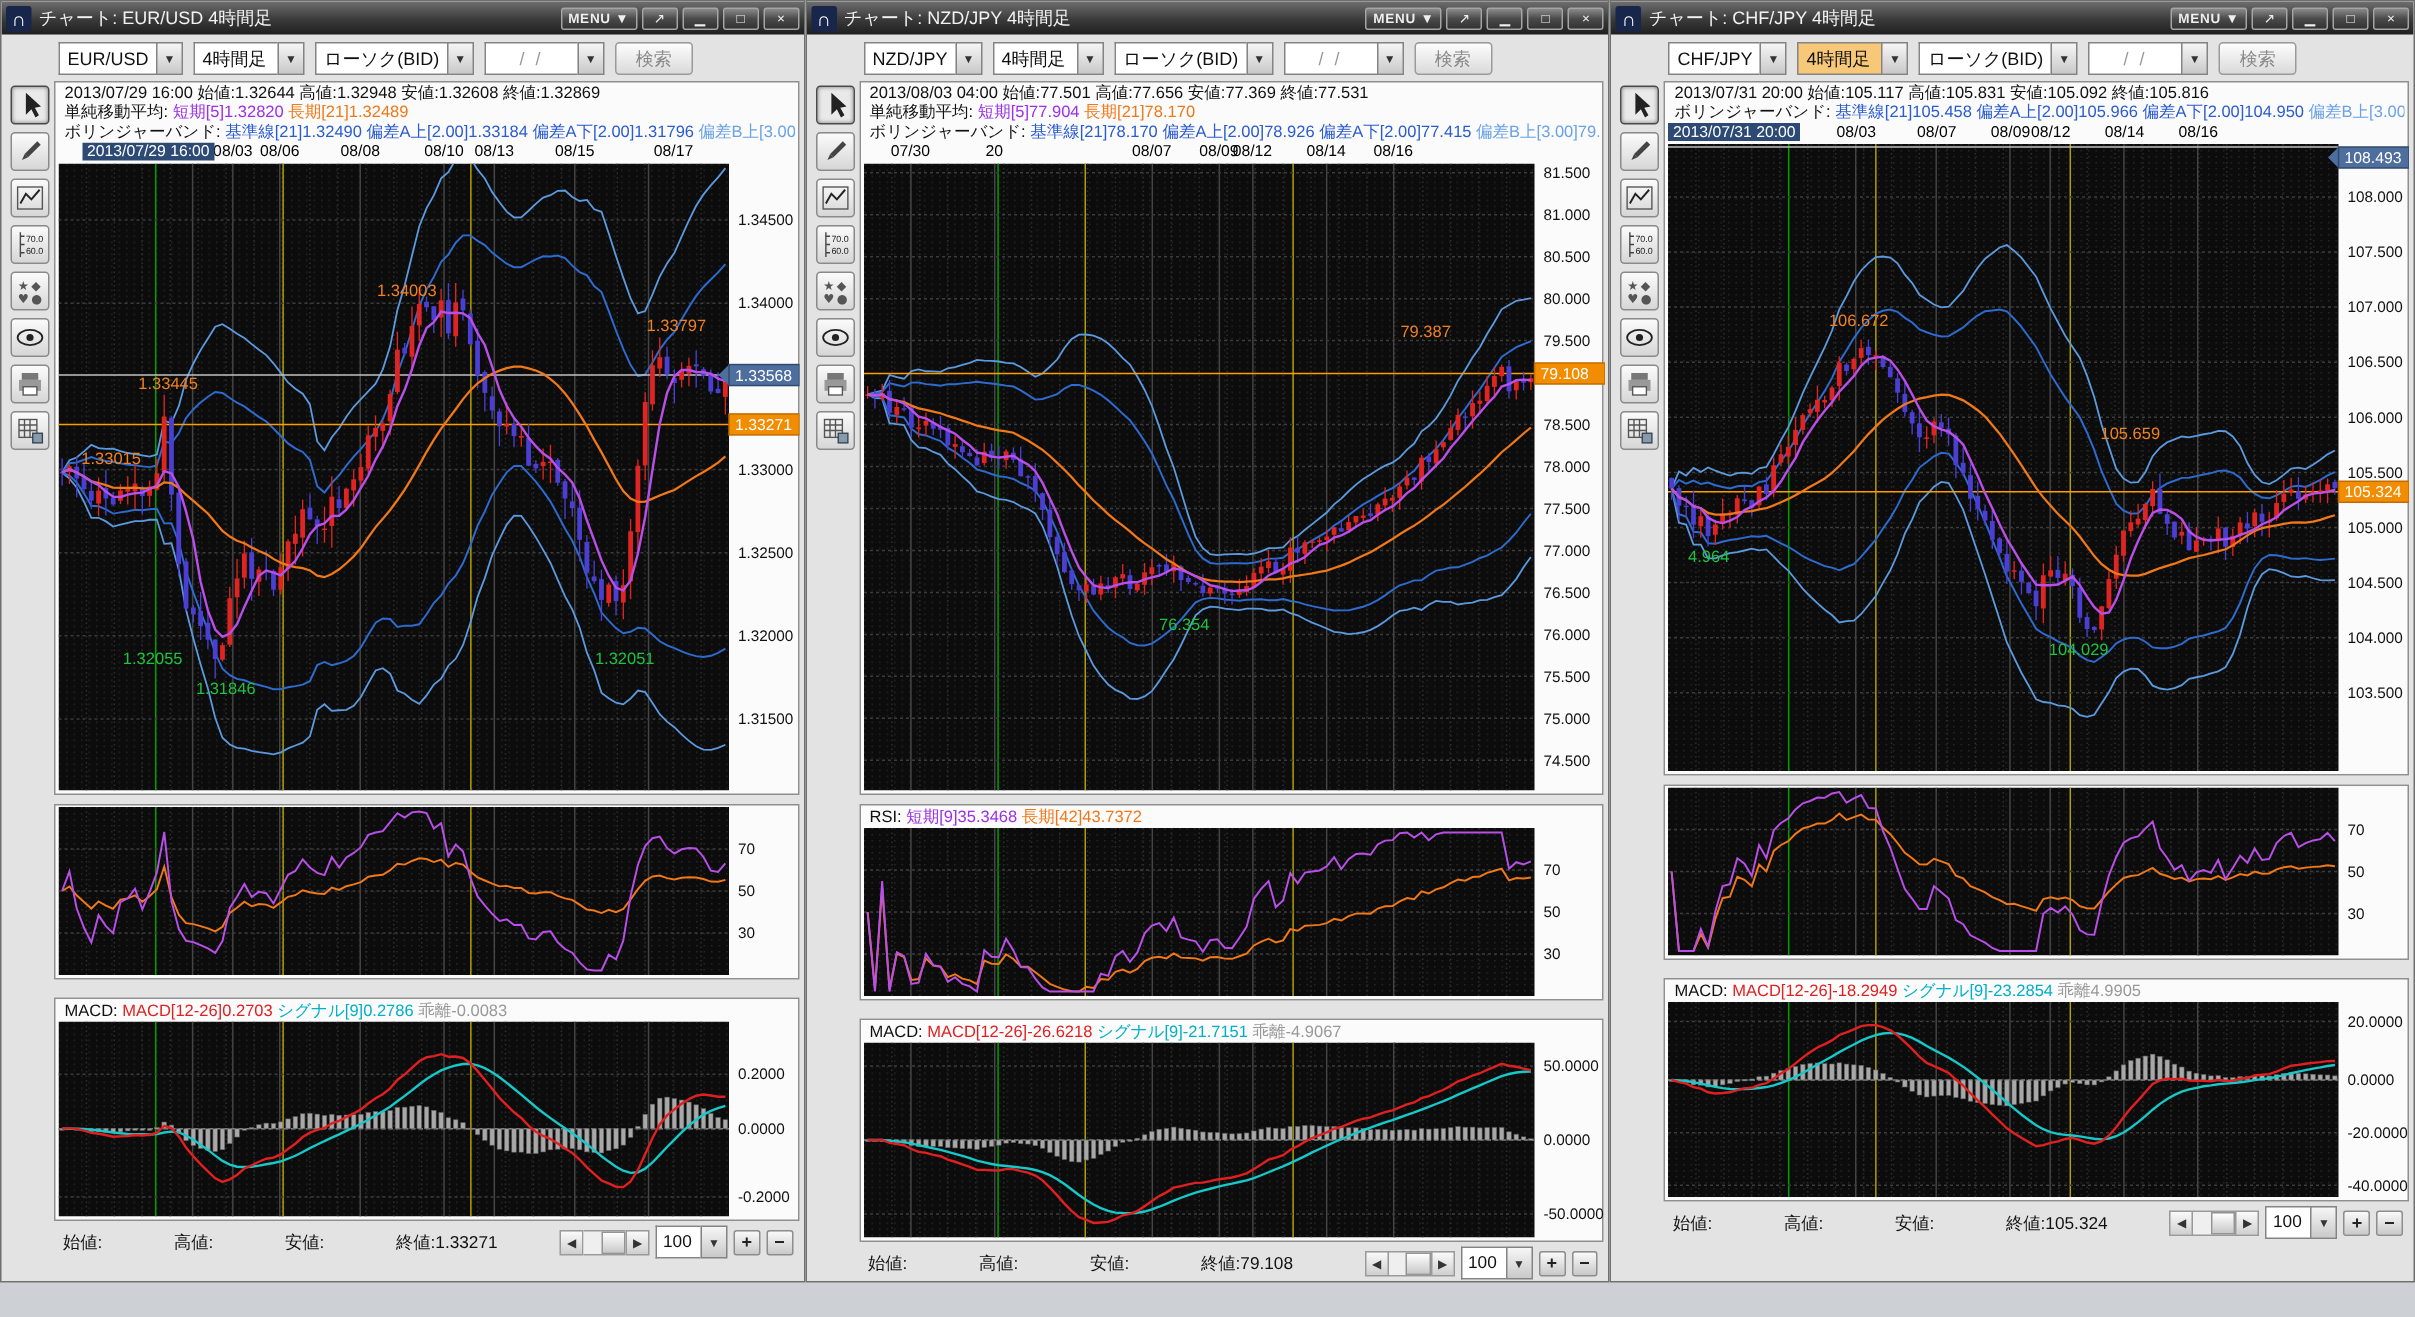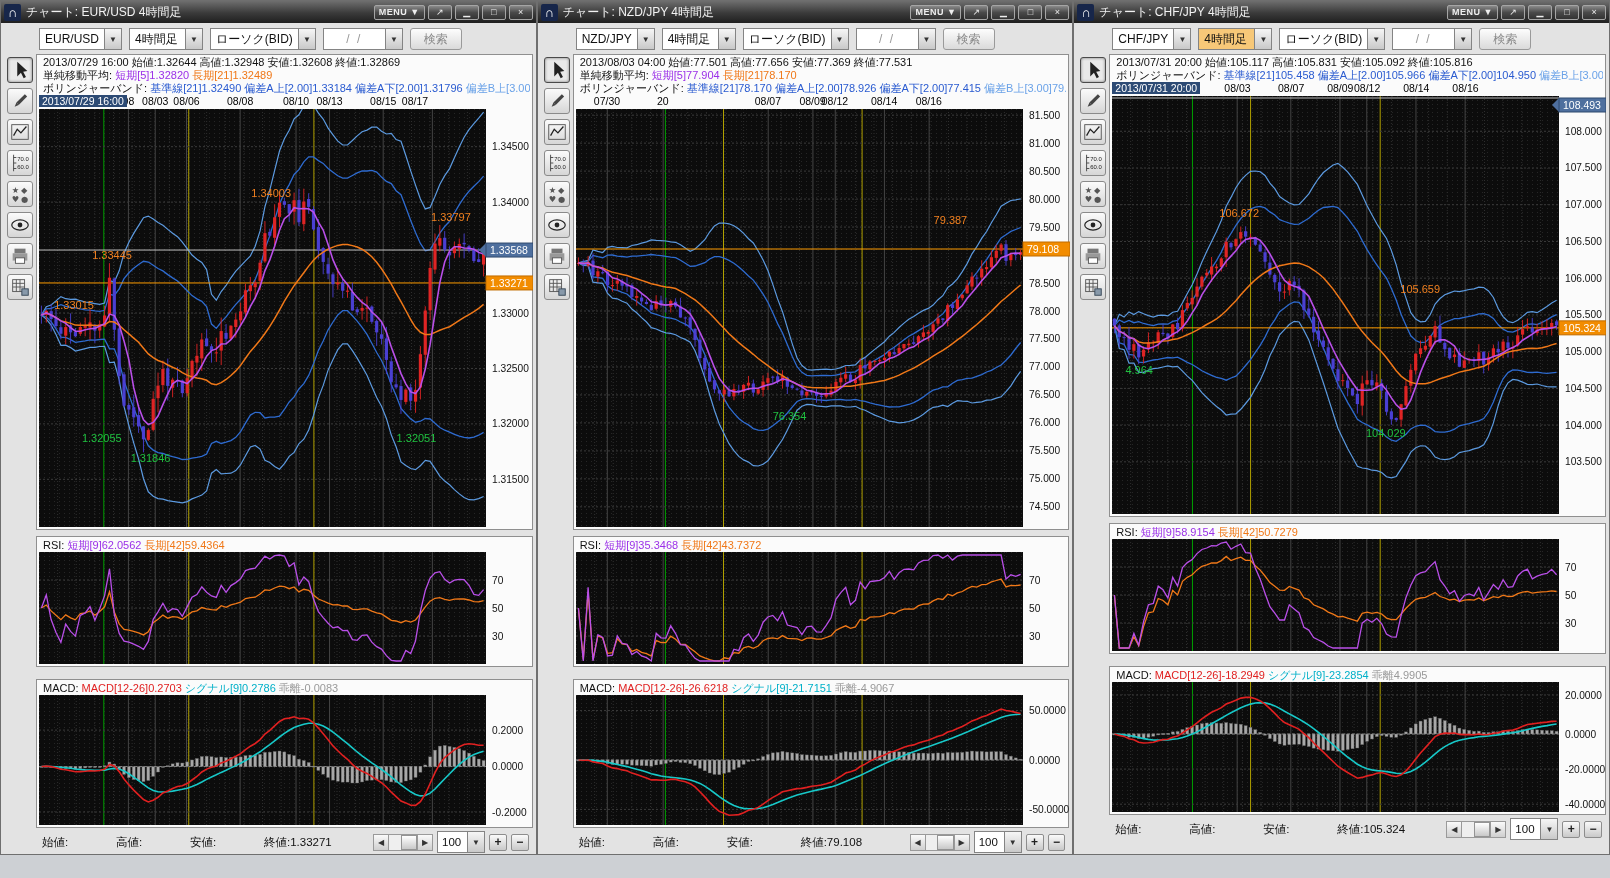--- a/index.html
+++ b/index.html
@@ -158,22 +158,22 @@
           <div class="info-line"><span style="color: rgb(17, 17, 17);">単純移動平均: </span><span style="color: rgb(155, 48, 232);">短期[5]1.32820 </span><span style="color: rgb(240, 120, 24);">長期[21]1.32489</span></div>
           <div class="info-line"><span style="color: rgb(17, 17, 17);">ボリンジャーバンド: </span><span style="color: rgb(42, 91, 208);">基準線[21]1.32490 </span><span style="color: rgb(42, 91, 208);">偏差A上[2.00]1.33184 </span><span style="color: rgb(42, 91, 208); text-align: right;">偏差A下[2.00]1.31796 </span><span style="color: rgb(106, 162, 232);">偏差B上[3.00]1.33531 </span></div>
           <div class="date-row">
               <span class="tick" style="left: 89.4px;">08</span>
               <span class="tick" style="left: 116.22px;">08/03</span>
               <span class="tick" style="left: 147.51px;">08/06</span>
               <span class="tick" style="left: 201.15px;">08/08</span>
               <span class="tick" style="left: 257.025px;">08/10</span>
               <span class="tick" style="left: 290.55px;">08/13</span>
               <span class="tick" style="left: 344.19px;">08/15</span>
-              <span class="tick" style="left: 376px;">08/17</span>
-              <span class="seldate" style="left: 0px;">2013/07/29 16:00</span>
+              <span class="tick" style="left: 410px;">08/17</span>
+              <span class="seldate" style="left: 16px;">2013/07/29 16:00</span>
             </div>
           <div>
               <svg width="494" height="418" font-family="Liberation Sans, sans-serif">
                 <defs>
                   <pattern id="dots0m" width="5" height="4" patternUnits="userSpaceOnUse">
                     <rect width="5" height="4" fill="#0c0c0c"></rect>
                     <rect x="0" y="0" width="1" height="1" fill="#262626"></rect>
                   </pattern>
                 </defs>
                 <rect x="0" y="0" width="447" height="418" fill="url(#dots0m)"></rect>
@@ -424,21 +424,20 @@
                 <text x="357.6" y="333.4084880636604" font-size="11" fill="#20c040">1.32051</text>
                 <polygon points="440,141.0334217506636 447,134.0334217506636 447,148.0334217506636" fill="#4e6f9e"></polygon>
                 <rect x="447" y="134.0334217506636" width="47" height="14" fill="#4e6f9e" stroke="#2f4a6e"></rect>
                 <text x="451" y="144.8334217506636" font-size="10.5" fill="#fff">1.33568</text>
                 <rect x="447" y="166.96339522546367" width="47" height="14" fill="#f28c00" stroke="#c06c00"></rect>
                 <text x="451" y="177.76339522546368" font-size="10.5" fill="#fff">1.33271</text>
               </svg>
             </div>
         </div>
         <div class="panel p-rsi">
-          <div class="hdr"><span style="color: rgb(17, 17, 17);">RSI: </span><span style="color: rgb(155, 48, 232);">短期[9]62.0562 </span><span style="color: rgb(240, 120, 24);">長期[42]59.4364</span></div>
           <div>
               <svg width="494" height="112" font-family="Liberation Sans, sans-serif">
                 <defs>
                   <pattern id="dots0r" width="5" height="4" patternUnits="userSpaceOnUse">
                     <rect width="5" height="4" fill="#0c0c0c"></rect>
                     <rect x="0" y="0" width="1" height="1" fill="#262626"></rect>
                   </pattern>
                 </defs>
                 <rect x="0" y="0" width="447" height="112" fill="url(#dots0r)"></rect>
                 <line x1="18.625" y1="0" x2="18.625" y2="112" stroke="#2e2e2e" stroke-dasharray="1,2"></line>
@@ -1615,21 +1614,20 @@
                 <text x="253.896" y="340.92618629174063" font-size="11" fill="#20c040">104.029</text>
                 <polygon points="440,9 447,2 447,16" fill="#4e6f9e"></polygon>
                 <rect x="447" y="2" width="47" height="14" fill="#4e6f9e" stroke="#2f4a6e"></rect>
                 <text x="451" y="12.8" font-size="10.5" fill="#fff">108.493</text>
                 <rect x="447" y="224.8467486818986" width="47" height="14" fill="#f28c00" stroke="#c06c00"></rect>
                 <text x="451" y="235.6467486818986" font-size="10.5" fill="#fff">105.324</text>
               </svg>
             </div>
         </div>
         <div class="panel p-rsi">
-          <div class="hdr"><span style="color: rgb(17, 17, 17);">RSI: </span><span style="color: rgb(155, 48, 232);">短期[9]58.9154 </span><span style="color: rgb(240, 120, 24);">長期[42]50.7279</span></div>
           <div>
               <svg width="494" height="112" font-family="Liberation Sans, sans-serif">
                 <defs>
                   <pattern id="dots2r" width="5" height="4" patternUnits="userSpaceOnUse">
                     <rect width="5" height="4" fill="#0c0c0c"></rect>
                     <rect x="0" y="0" width="1" height="1" fill="#262626"></rect>
                   </pattern>
                 </defs>
                 <rect x="0" y="0" width="447" height="112" fill="url(#dots2r)"></rect>
                 <line x1="18.625" y1="0" x2="18.625" y2="112" stroke="#2e2e2e" stroke-dasharray="1,2"></line>

